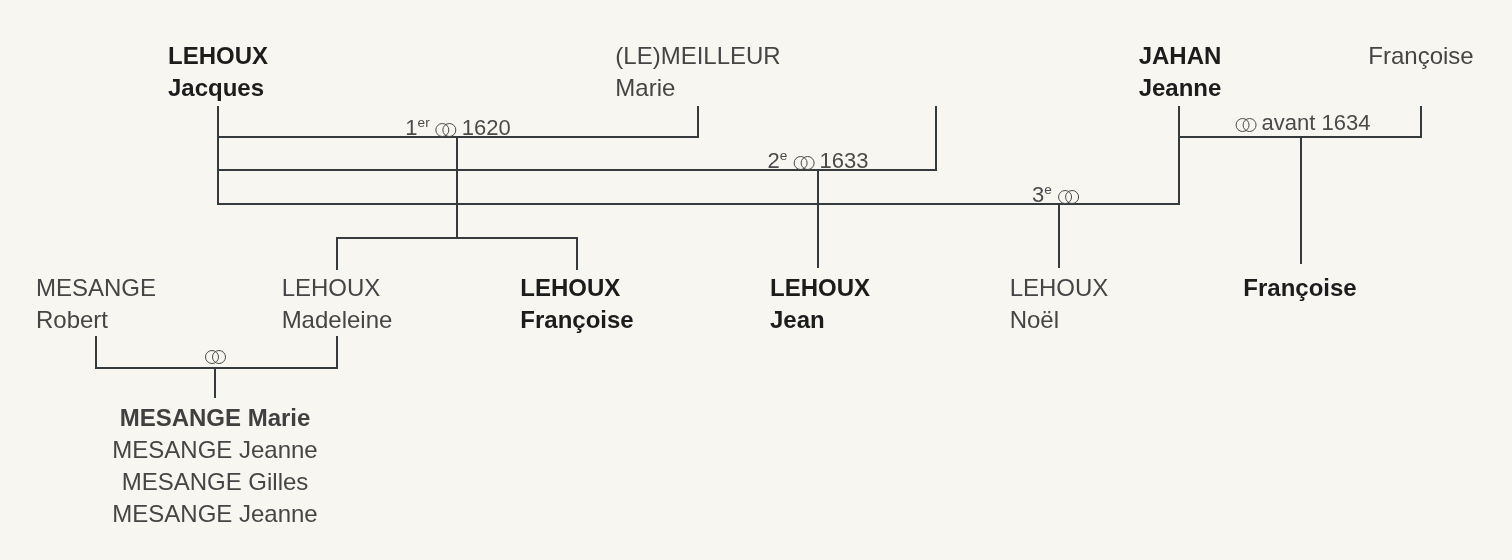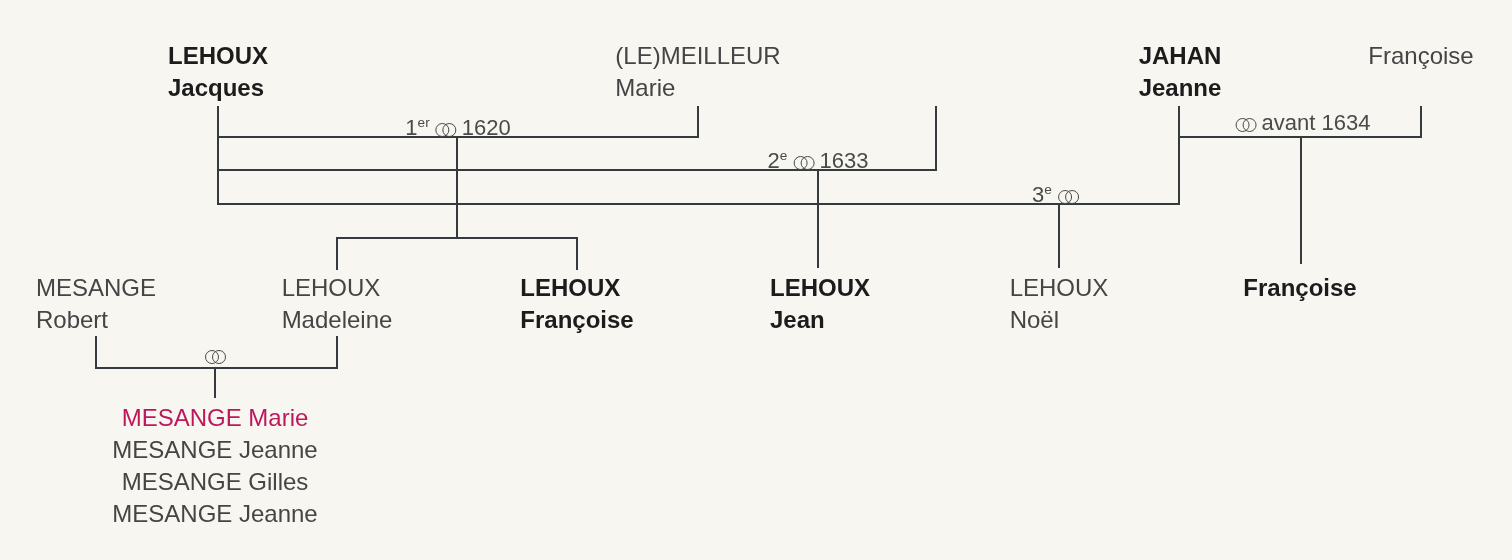--- a/index.html
+++ b/index.html
@@ -57,21 +57,21 @@
   .msym::after { left: 7px; }
   .childlist {
     position: absolute;
     transform: translateX(-50%);
     text-align: center;
     font-size: 24px;
     line-height: 32px;
     white-space: nowrap;
     color: #454545;
   }
-  .childlist .row.bold { font-weight: 400; color: #be185d; text-align: center; }
+  .childlist .row.bold { font-weight: 700; color: #404040; text-align: center; }
 </style>
 </head>
 <body>
 
 <div class="canvas">
 
   <div class="person bold" style="left:218px; top:40px">
     <div>LEHOUX</div>
     <div>Jacques</div>
   </div>

